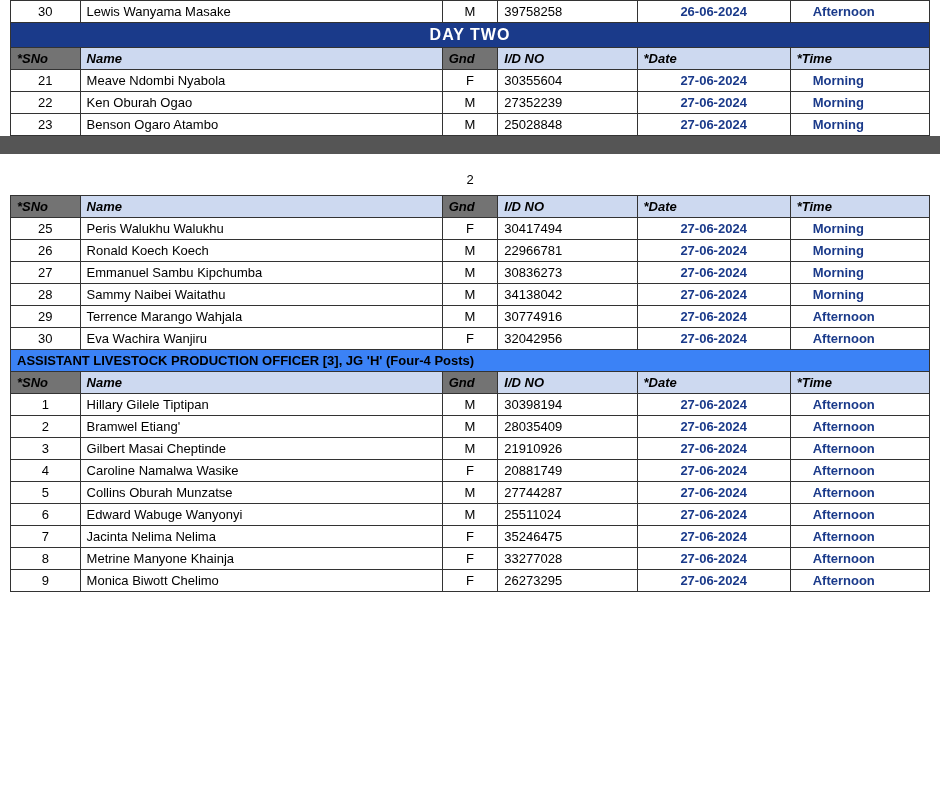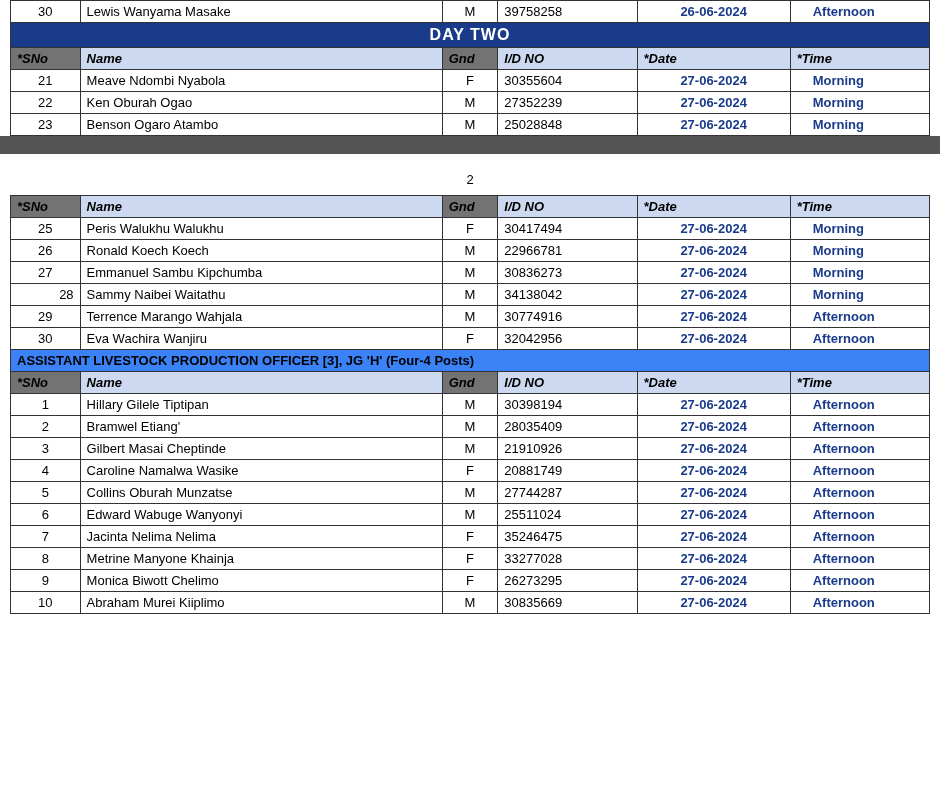--- a/index.html
+++ b/index.html
@@ -175,21 +175,21 @@
     </tr>
           <tr class="data-row">
       <td style="text-align:center;">27</td>
       <td>Emmanuel  Sambu Kipchumba</td>
       <td style="text-align:center;">M</td>
       <td>30836273</td>
       <td class="date-cell">27-06-2024</td>
       <td class="time-cell">Morning</td>
     </tr>
           <tr class="data-row">
-      <td style="text-align:right;">28</td>
+      <td style="text-align:center;">28</td>
       <td>Sammy Naibei Waitathu</td>
       <td style="text-align:center;">M</td>
       <td>34138042</td>
       <td class="date-cell">27-06-2024</td>
       <td class="time-cell">Morning</td>
     </tr>
           <tr class="data-row">
       <td style="text-align:center;">29</td>
       <td>Terrence  Marango Wahjala</td>
       <td style="text-align:center;">M</td>
@@ -287,25 +287,17 @@
       <td class="time-cell">Afternoon</td>
     </tr>
           <tr class="data-row">
       <td style="text-align:center;">9</td>
       <td>Monica Biwott Chelimo</td>
       <td style="text-align:center;">F</td>
       <td>26273295</td>
       <td class="date-cell">27-06-2024</td>
       <td class="time-cell">Afternoon</td>
     </tr>
-          <tr class="data-row">
-      <td style="text-align:center;">10</td>
-      <td>Abraham Murei Kiiplimo</td>
-      <td style="text-align:center;">M</td>
-      <td>30835669</td>
-      <td class="date-cell">27-06-2024</td>
-      <td class="time-cell">Afternoon</td>
-    </tr>
         </tbody>
     </table>
   </div>
 
 </div>
 
 </body></html>

